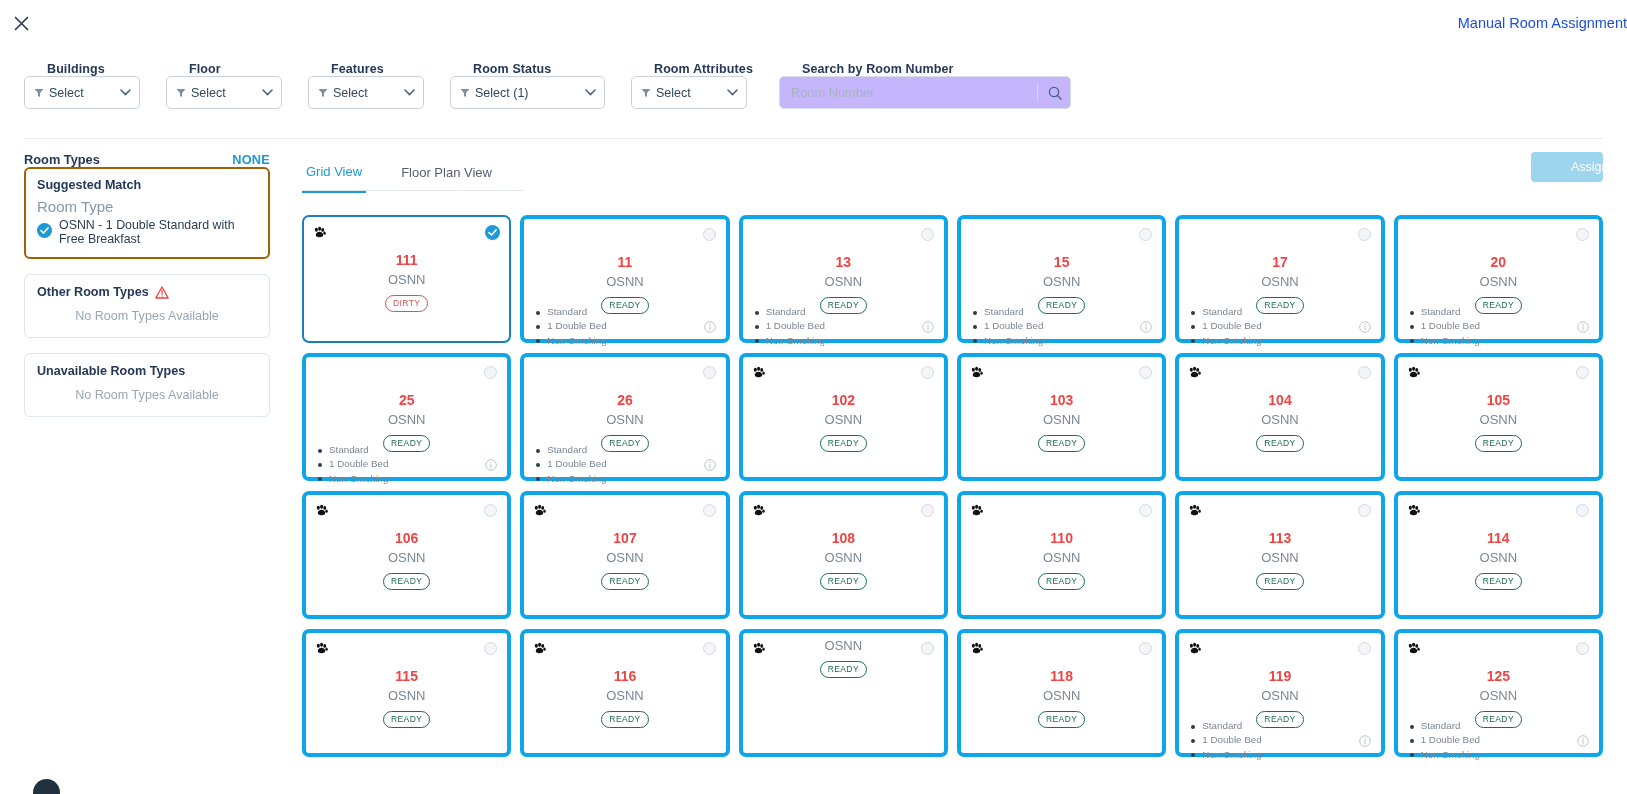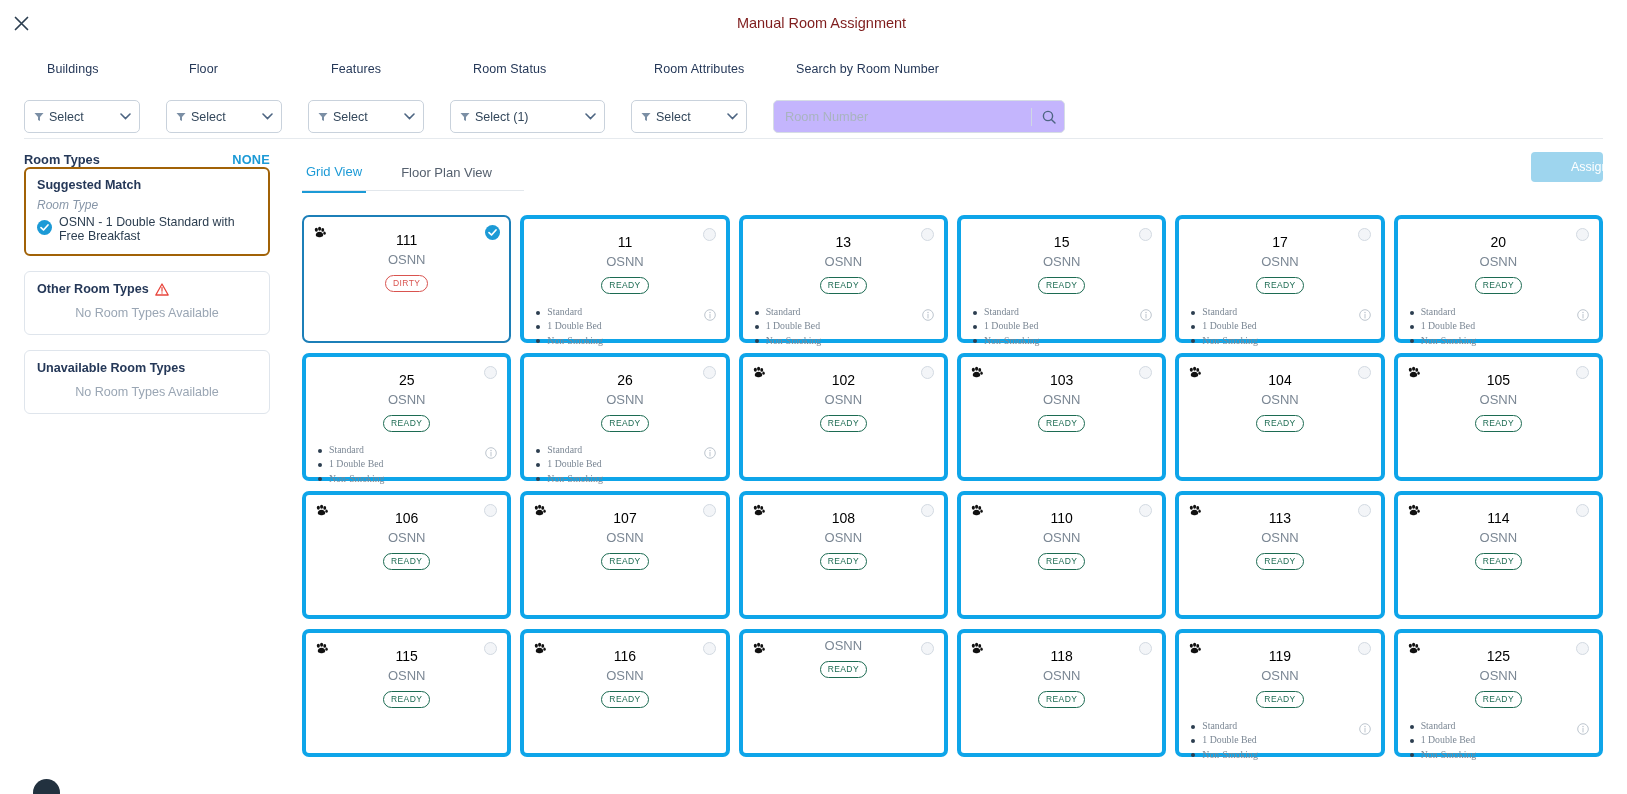--- a/index.html
+++ b/index.html
@@ -16,33 +16,33 @@
   .header { position: relative; height: 48px; }
   .close-btn {
     position: absolute; left: 9px; top: 11px;
     width: 24px; height: 24px;
     display: flex; align-items: center; justify-content: center;
     cursor: pointer;
   }
   .close-btn svg { display: block; }
   .app-title {
     position: absolute; left: 0; right: 0; top: 15px;
-    text-align: center;
-    font-size: 14.5px; font-weight: 400; color: #7f1d1d; padding-left: 16px;
+    text-align: right;
+    font-size: 14.5px; font-weight: 400; color: #1d4ed8; padding-left: 16px;
   }
 
   
   .filters {
     position: absolute; top: 62px; left: 24px; right: 24px;
     display: flex; align-items: flex-end; gap: 0;
   }
   .filter-group { margin-right: 26px; }
   .filter-label {
-    font-size: 12.5px; font-weight: 400; color: #253858;
-    margin-bottom: 24px; letter-spacing: .1px; padding-left: 23px;
+    font-size: 12.5px; font-weight: 700; color: #253858;
+    margin-bottom: 0; letter-spacing: .1px; padding-left: 23px;
   }
   .select-box {
     width: 116px; height: 33px;
     border: 1px solid #c9d2dc; border-radius: 5px;
     background: #fff;
     display: flex; align-items: center;
     padding: 0 8px 0 9px;
     cursor: pointer;
   }
   .select-box .funnel { flex: 0 0 auto; margin-right: 5px; display:flex; }
@@ -85,21 +85,21 @@
   .card-panel {
     border: 1px solid #dfe5ec; border-radius: 6px;
     background: #fff; padding: 10px 12px 12px 12px;
     margin-bottom: 15px;
   }
   .card-panel.selected { border: 2px solid #a16207; padding: 9px 11px 11px 11px; }
   .cp-title {
     font-size: 12.6px; font-weight: 700; color: #253858;
     display: flex; align-items: center; gap: 6px;
   }
-  .cp-sub { font-size: 12px; color: #8796a8; margin: 6px 0 3px 0; font-style: italic; }
+  .cp-sub { font-size: 15px; color: #8796a8; margin: 6px 0 3px 0; }
   .cp-row { display: flex; align-items: center; gap: 7px; }
   .cp-row-text { font-size: 12.4px; color: #2c3e50; }
   .cp-empty {
     font-size: 12.6px; color: #9aa6b4; text-align: center;
     padding: 10px 0 2px 0;
   }
   .warn-tri { display: inline-flex; }
 
   
   .main { position: absolute; top: 152px; left: 292px; right: 24px; bottom: 0; margin-left: 10px; }
@@ -141,38 +141,38 @@
   }
   .room-card.selected { border: 2px solid #1c7fb8; }
   .rc-paw { position: absolute; left: 9px; top: 8px; }
   .rc-check { position: absolute; right: 9px; top: 8px; }
   .rc-radio {
     position: absolute; right: 10px; top: 9px;
     width: 13px; height: 13px; border-radius: 50%;
     border: 1px solid #d3dae2; background: #f3f5f8;
   }
   .rc-num {
-    text-align: center; font-size: 14px; font-weight: 400;
-    color: #000000; padding-top: 16px; line-height: 1;
+    text-align: center; font-size: 14px; font-weight: 700;
+    color: #ef4444; padding-top: 36px; line-height: 1;
   }
   .rc-type {
     text-align: center; font-size: 13px; color: #7b8794;
     margin-top: 6px; line-height: 1;
   }
   .badge {
     display: block; margin: 9px auto 0 auto;
     font-size: 8.5px; letter-spacing: .4px;
     padding: 2px 7px 2px 7px; border-radius: 9px;
     width: fit-content; line-height: 1.25;
   }
   .badge.ready { color: #1c6b52; border: 1px solid #1c6b52; }
   .badge.dirty { color: #d9534f; border: 1px solid #d9534f; }
   .rc-details {
     position: absolute; left: 12px; right: 10px; top: 86px;
-    display: flex; align-items: flex-start; justify-content: space-between; font-family: Liberation Serif, serif;
+    display: flex; align-items: center; justify-content: space-between;
   }
   .rc-bullets { list-style: none; }
   .rc-bullets li {
     font-size: 9.8px; color: #7b8794;
     line-height: 14.4px; position: relative; padding-left: 11px;
     white-space: nowrap;
   }
   .rc-bullets li::before {
     content: ""; position: absolute; left: 0; top: 5.5px;
     width: 4px; height: 4px; border-radius: 50%; background: #2c3e50;

